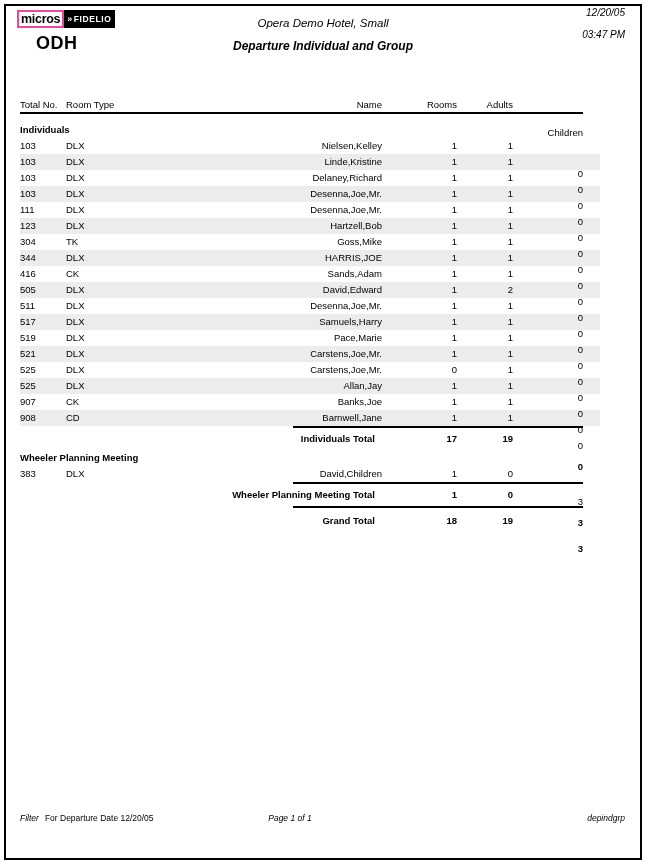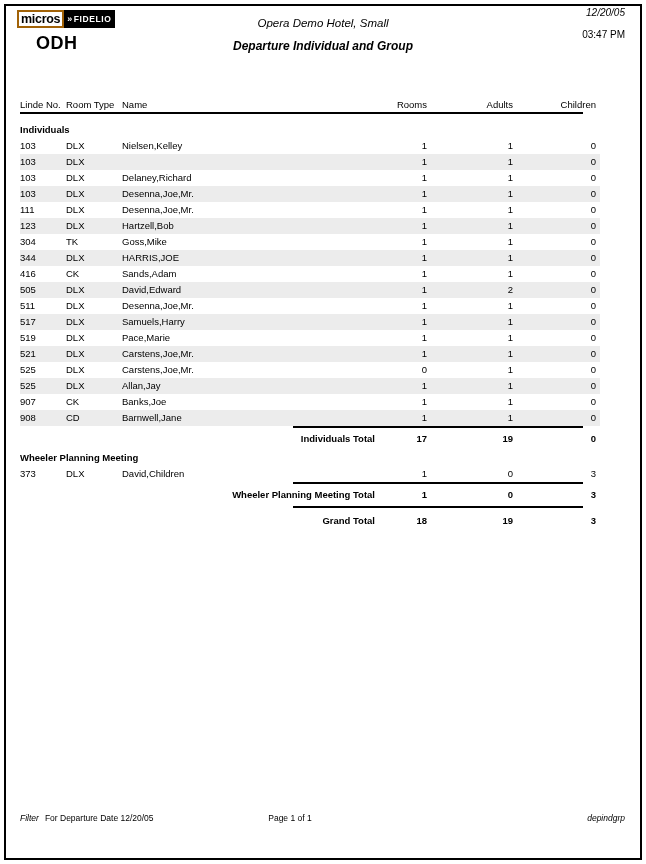--- a/index.html
+++ b/index.html
@@ -16,64 +16,64 @@
     position: absolute; left: 4px; top: 4px;
     width: 638px; height: 856px;
     border: 2px solid #000;
     box-sizing: border-box;
     pointer-events: none;
   }
   
   .logo { position: absolute; left: 17px; top: 10px; display: flex; align-items: stretch; height: 18px; }
   .logo-micros {
     display: flex; align-items: center;
-    border: 2px solid #a16207; background: #fff;
+    border: 2px solid #ec4899; background: #fff;
     font-weight: bold; font-size: 12.5px; letter-spacing: -0.3px;
     padding: 0 2px; box-sizing: border-box;
   }
   .logo-fidelio {
     display: flex; align-items: center;
     background: #000; color: #fff;
     font-weight: bold; font-size: 8.5px; letter-spacing: 0.6px;
     padding: 0 3px;
   }
   .logo-chevron { color: #fff; font-size: 9px; font-weight: bold; margin-right: 1px; }
   .property-code { position: absolute; left: 36px; top: 33px; font-size: 18px; font-weight: bold; letter-spacing: 0.5px; }
   .hotel-name { position: absolute; top: 17px; left: 0; width: 100%; text-align: center; font-style: italic; font-size: 11.5px; }
   .report-title { position: absolute; top: 39px; left: 0; width: 100%; text-align: center; font-style: italic; font-weight: bold; font-size: 12px; }
   .report-date { position: absolute; top: 7px; right: 21px; font-style: italic; font-size: 10px; }
-  .report-time { position: absolute; top: 29px; right: 21px; font-size: 10px; }
+  .report-time { position: absolute; top: 29px; right: 21px; font-style: italic; font-size: 10px; }
   
   .thead { position: absolute; top: 98px; left: 0; width: 646px; height: 14px; line-height: 14px; }
   .thead .cell { top: 0; height: 14px; }
   .thead-line { position: absolute; top: 112px; left: 20px; width: 563px; border-top: 2px solid #000; }
   
   #table-body { position: absolute; top: 122px; left: 0; width: 568px; }
   .section-header { height: 16px; line-height: 16px; padding-left: 20px; font-weight: bold; }
   .row { position: relative; height: 16px; line-height: 16px; }
   .row.shaded::before {
     content: ''; position: absolute; left: 20px; top: 0;
     width: 580px; height: 16px; background: #ececec; z-index: 0;
   }
   .cell { position: absolute; z-index: 1; white-space: nowrap; }
   .c-roomno   { left: 20px;  width: 44px; }
   .c-roomtype { left: 66px;  width: 54px; }
-  .c-name     { left: 122px; width: 260px; }
-  .c-rooms    { left: 370px; width: 57px; text-align: right; }
+  .c-name     { left: 122px; width: 260px; text-align: right; }
+  .c-rooms    { left: 400px; width: 57px; text-align: right; }
   .c-adults   { left: 456px; width: 57px; text-align: right; }
-  .c-children { left: 539px; width: 57px; text-align: right; }
+  .c-children { left: 526px; width: 57px; text-align: right; margin-top: 28px; }
   .c-total-label { left: 210px; width: 165px; text-align: right; font-weight: bold; }
   .hline { margin-left: 293px; width: 290px; height: 0; border-top: 2px solid #000; }
   .total-row { position: relative; height: 22px; line-height: 22px; font-weight: bold; }
   .total-row.grand { height: 26px; line-height: 26px; }
   
   .footer-filter { position: absolute; top: 813px; left: 20px; font-size: 8.5px; }
   .footer-filter .lbl { font-style: italic; }
   .footer-filter .txt { margin-left: 6px; }
-  .footer-page { position: absolute; top: 813px; left: 240px; width: 100px; text-align: center; font-size: 8.5px; }
+  .footer-page { position: absolute; top: 813px; left: 240px; width: 100px; text-align: center; font-style: italic; font-size: 8.5px; }
   .footer-code { position: absolute; top: 813px; right: 21px; font-style: italic; font-size: 8.5px; }
 </style>
 </head>
 <body>
 
 <div class="page-frame"></div>
 
 <div class="logo">
   <span class="logo-micros">micros</span>
     <span class="logo-fidelio">
@@ -81,21 +81,21 @@
       <span>FIDELIO</span>
     </span>
 </div>
 <div class="property-code">ODH</div>
 <div class="hotel-name">Opera Demo Hotel, Small</div>
 <div class="report-title">Departure Individual and Group</div>
 <div class="report-date">12/20/05</div>
 <div class="report-time">03:47 PM</div>
 
 <div class="thead">
-  <span class="cell c-roomno">Linde No.</span>
+  <span class="cell c-roomno">Total No.</span>
   <span class="cell c-roomtype">Room Type</span>
   <span class="cell c-name">Name</span>
   <span class="cell c-rooms">Rooms</span>
   <span class="cell c-adults">Adults</span>
   <span class="cell c-children">Children</span>
 </div>
 <div class="thead-line"></div>
 
 <div id="table-body">
     <div class="section-header">Individuals</div>
@@ -103,20 +103,21 @@
       <div class="cell c-roomno">103</div>
       <div class="cell c-roomtype">DLX</div>
       <div class="cell c-name">Nielsen,Kelley</div>
       <div class="cell c-rooms">1</div>
       <div class="cell c-adults">1</div>
       <div class="cell c-children">0</div>
     </div>
     <div class="row shaded">
       <div class="cell c-roomno">103</div>
       <div class="cell c-roomtype">DLX</div>
+      <div class="cell c-name">Linde,Kristine</div>
       <div class="cell c-rooms">1</div>
       <div class="cell c-adults">1</div>
       <div class="cell c-children">0</div>
     </div>
     <div class="row">
       <div class="cell c-roomno">103</div>
       <div class="cell c-roomtype">DLX</div>
       <div class="cell c-name">Delaney,Richard</div>
       <div class="cell c-rooms">1</div>
       <div class="cell c-adults">1</div>
@@ -244,21 +245,21 @@
     </div>
     <div class="hline"></div>
     <div class="total-row">
       <div class="cell c-total-label">Individuals Total</div>
       <div class="cell c-rooms">17</div>
       <div class="cell c-adults">19</div>
       <div class="cell c-children">0</div>
     </div>
     <div class="section-header">Wheeler Planning Meeting</div>
     <div class="row">
-      <div class="cell c-roomno">373</div>
+      <div class="cell c-roomno">383</div>
       <div class="cell c-roomtype">DLX</div>
       <div class="cell c-name">David,Children</div>
       <div class="cell c-rooms">1</div>
       <div class="cell c-adults">0</div>
       <div class="cell c-children">3</div>
     </div>
     <div class="hline"></div>
     <div class="total-row">
       <div class="cell c-total-label">Wheeler Planning Meeting Total</div>
       <div class="cell c-rooms">1</div>

